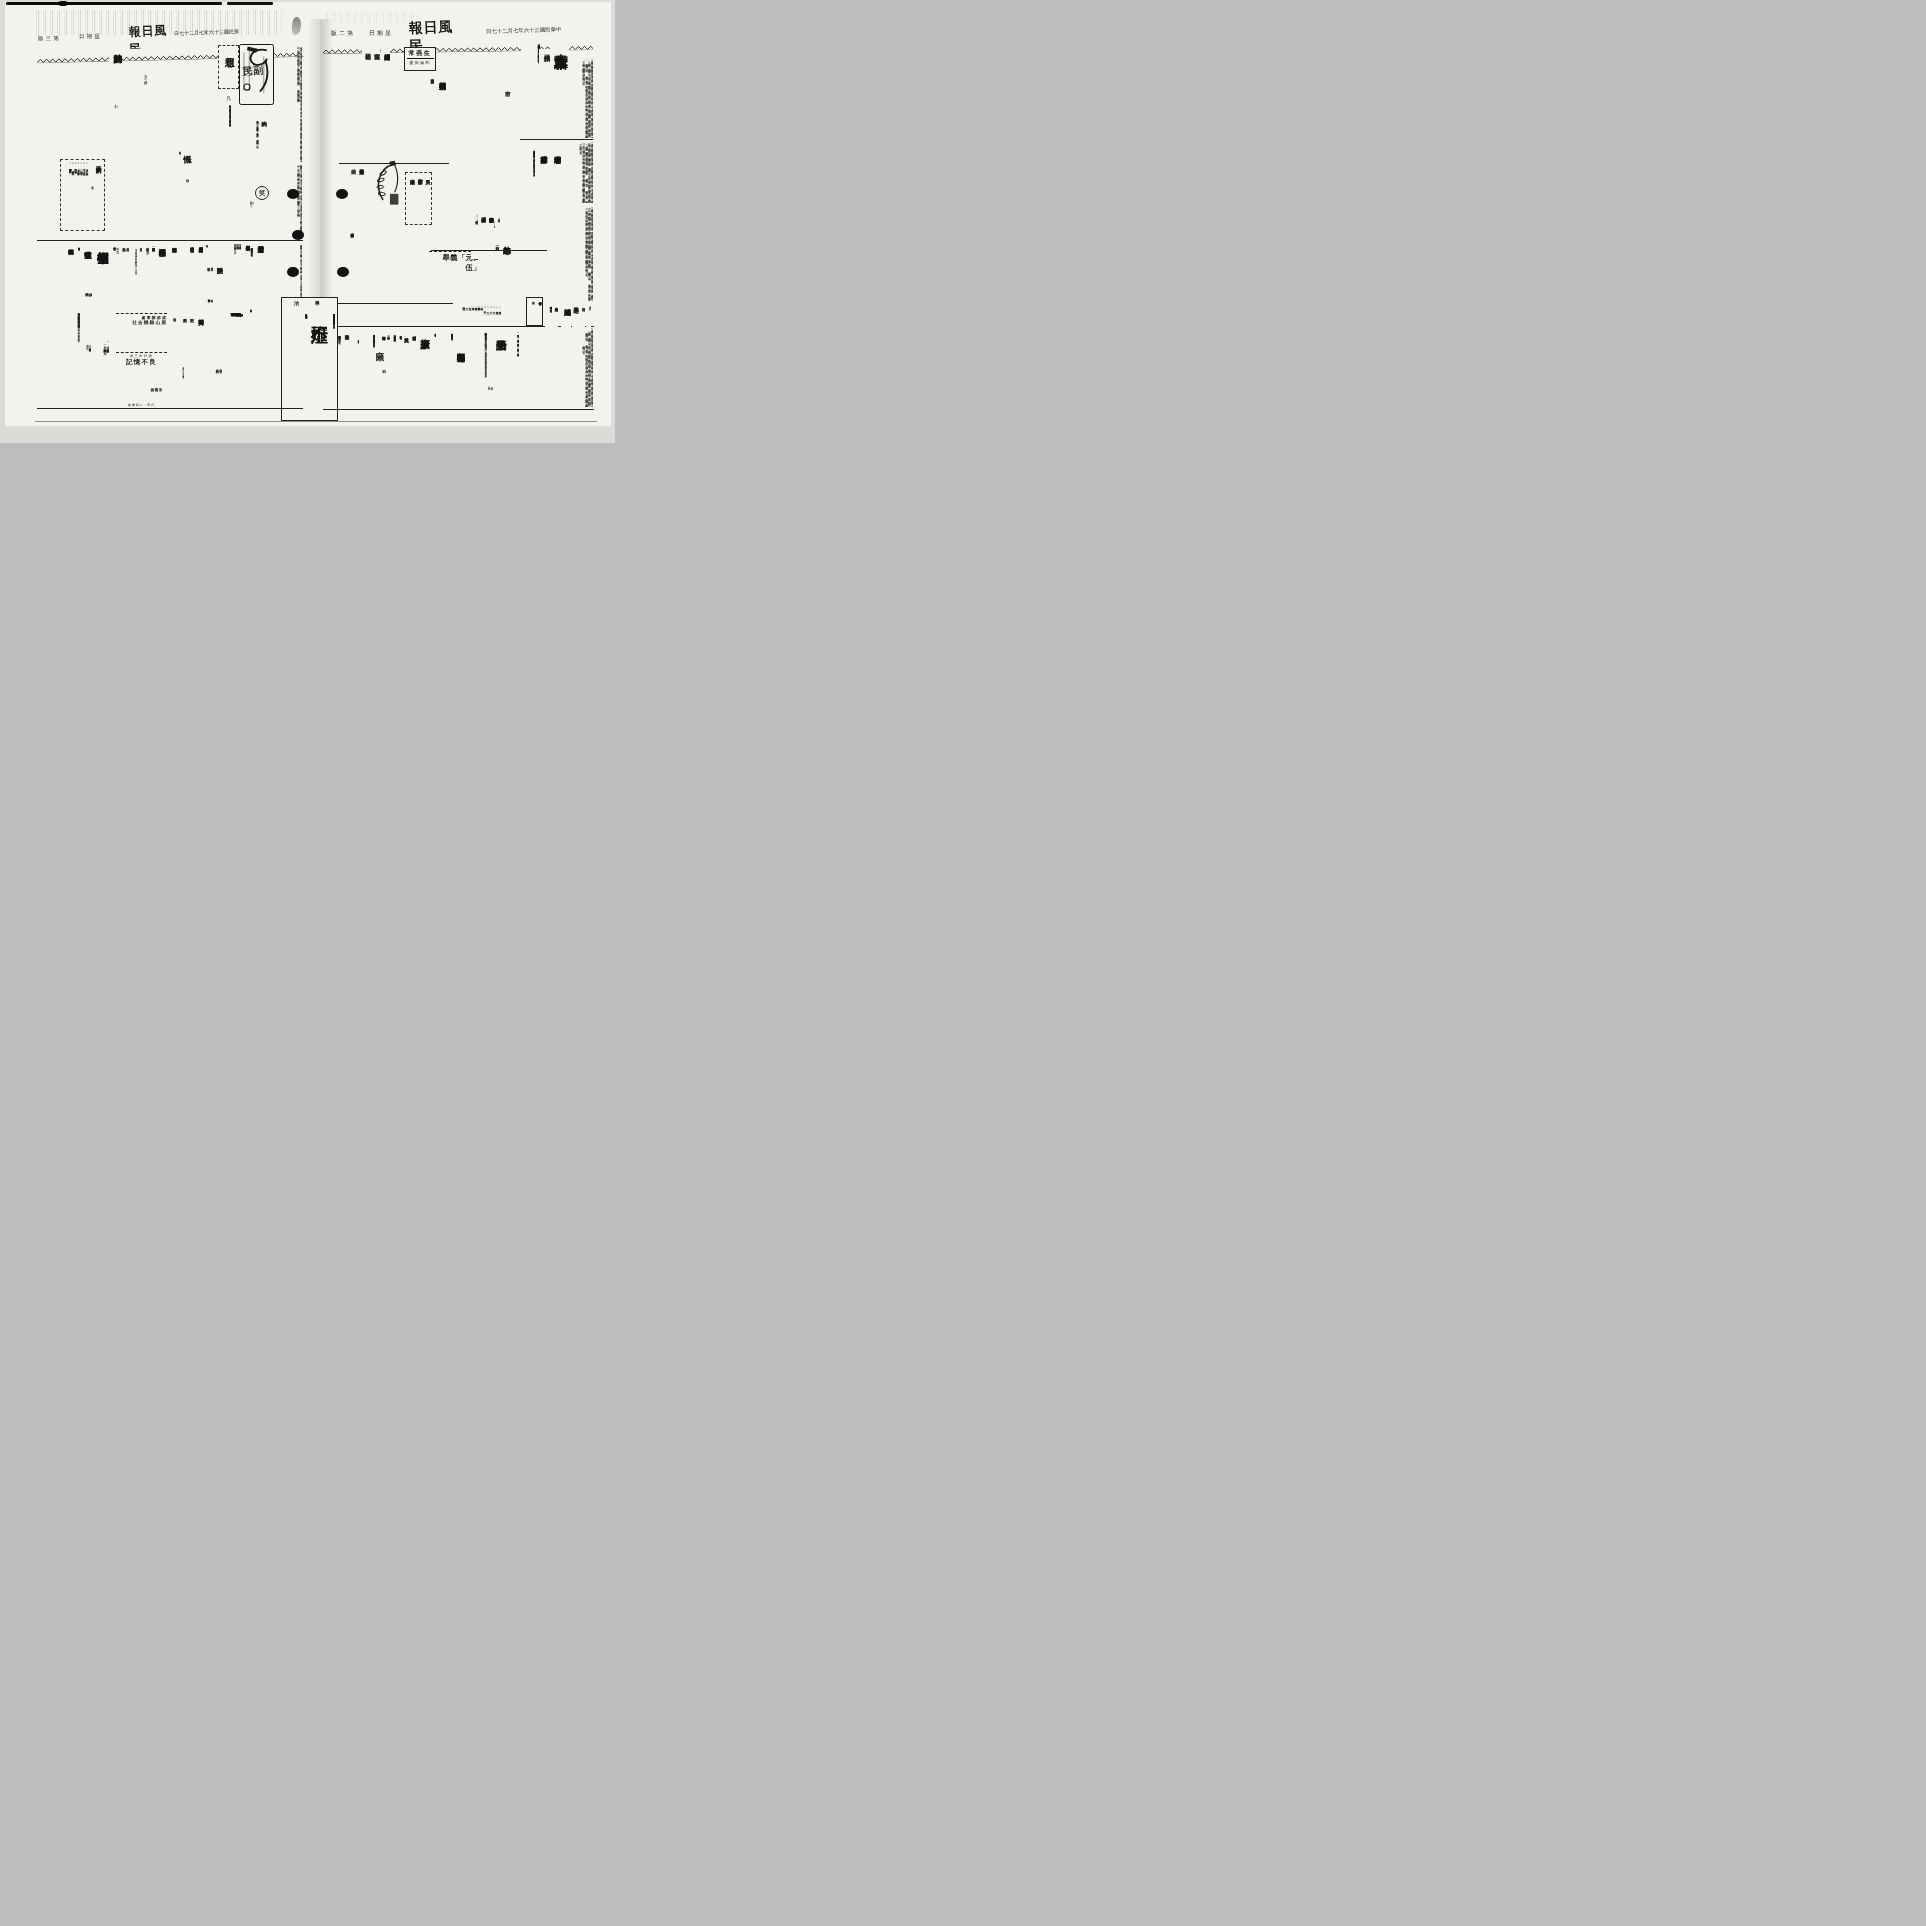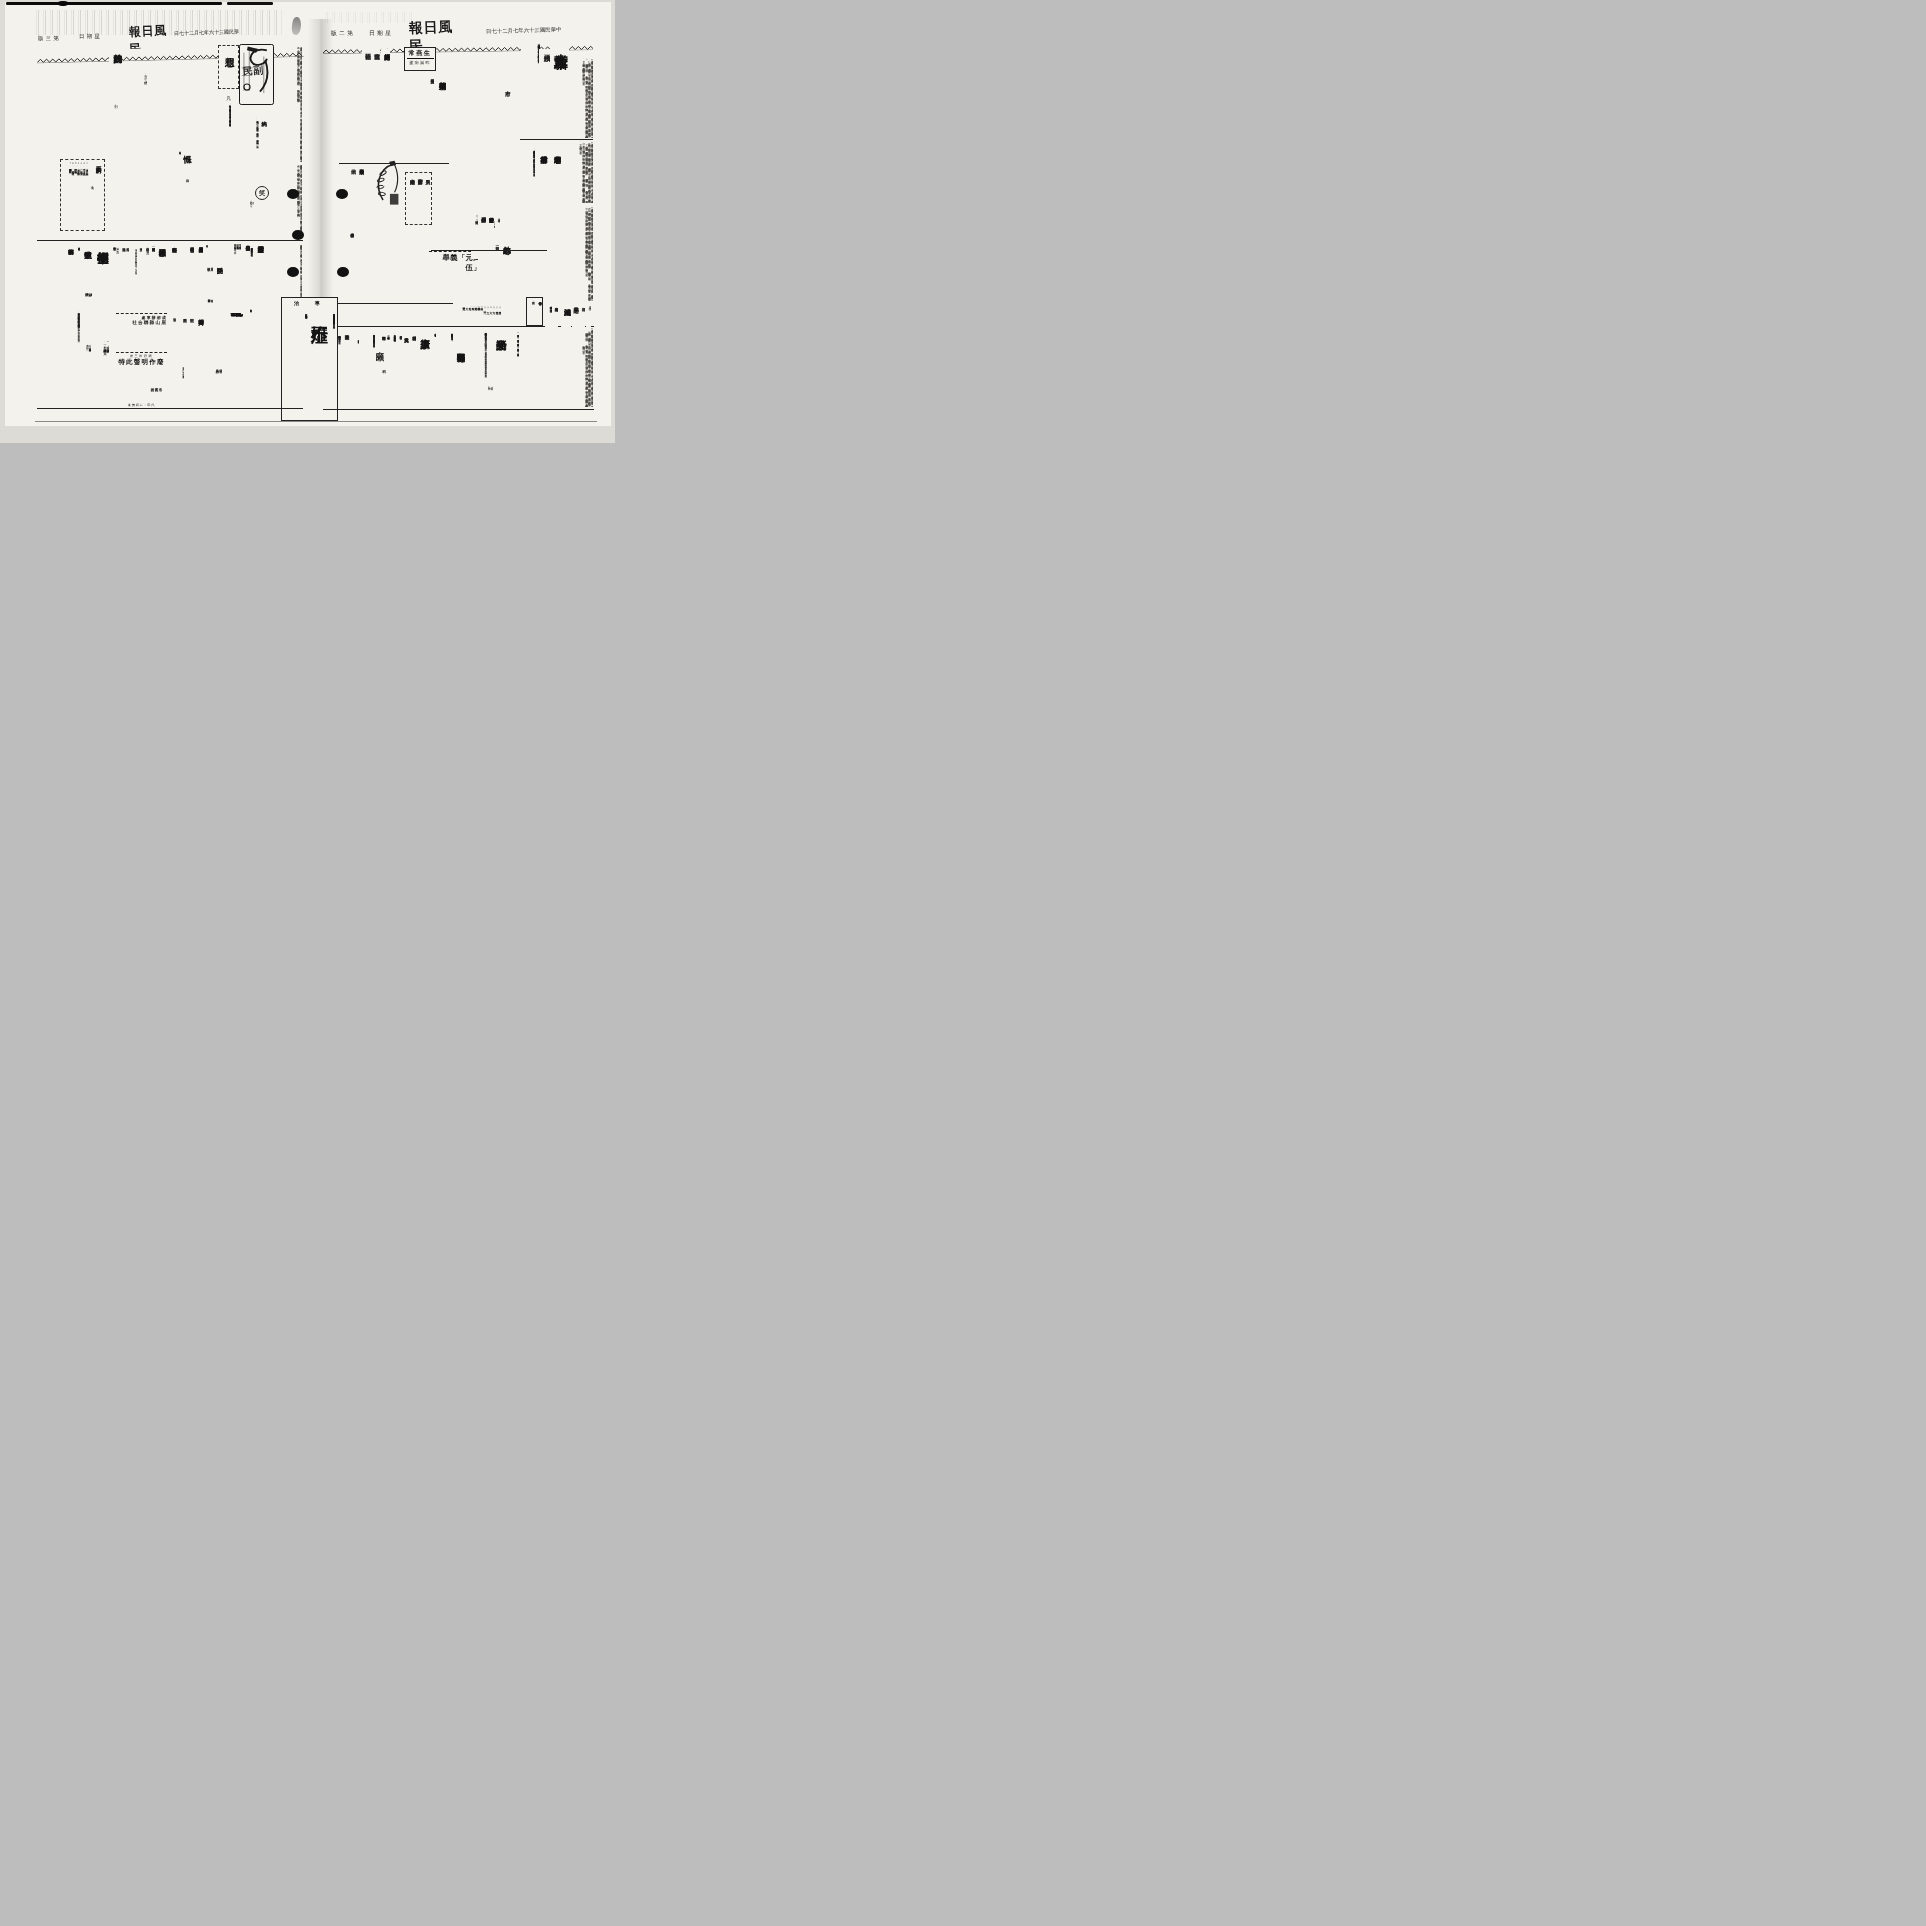--- a/index.html
+++ b/index.html
@@ -287,21 +287,21 @@
 暑期間售完為止
 減價犧牲
 壹萬梱
 機會難得購者從速
 以免向隅
 水津街十八號</div>
   </div>
 
   <div class="abs bg hl" style="left:116px;top:352px;width:51px;height:55px;border-top:0.8px dashed #222;text-align:center;">
     <div style="font-size:3.1px;letter-spacing:1.5px;margin-top:1.2px;">號三街府總</div>
-    <div class="b ink" style="font-size:6.5px;letter-spacing:1.2px;">特此聲明作廢</div>
+    <div class="b ink" style="font-size:6.5px;letter-spacing:1.2px;">記憶不良</div>
     <div class="abs v pre" style="left:5.4px;top:20px;width:40px;height:24px;font-size:3.5px;">專售
 各式美術
 卡片請帖</div>
     <div class="abs" style="left:0;right:0;bottom:0.8px;font-size:3.1px;letter-spacing:0.8px;">廉價精工：印代</div>
   </div>
 
   <div class="abs v b bg hl" style="left:186px;top:243px;width:8.5px;height:63px;font-size:5px;">發中西各式</div>
   <div class="abs v b bg hl" style="left:168px;top:243px;width:8.5px;height:63px;font-size:5px;">售帳簿表冊</div>
   <div class="abs v bg hl" style="left:169px;top:315px;width:7px;height:37px;font-size:3.5px;">襪衫俱全</div>
 

